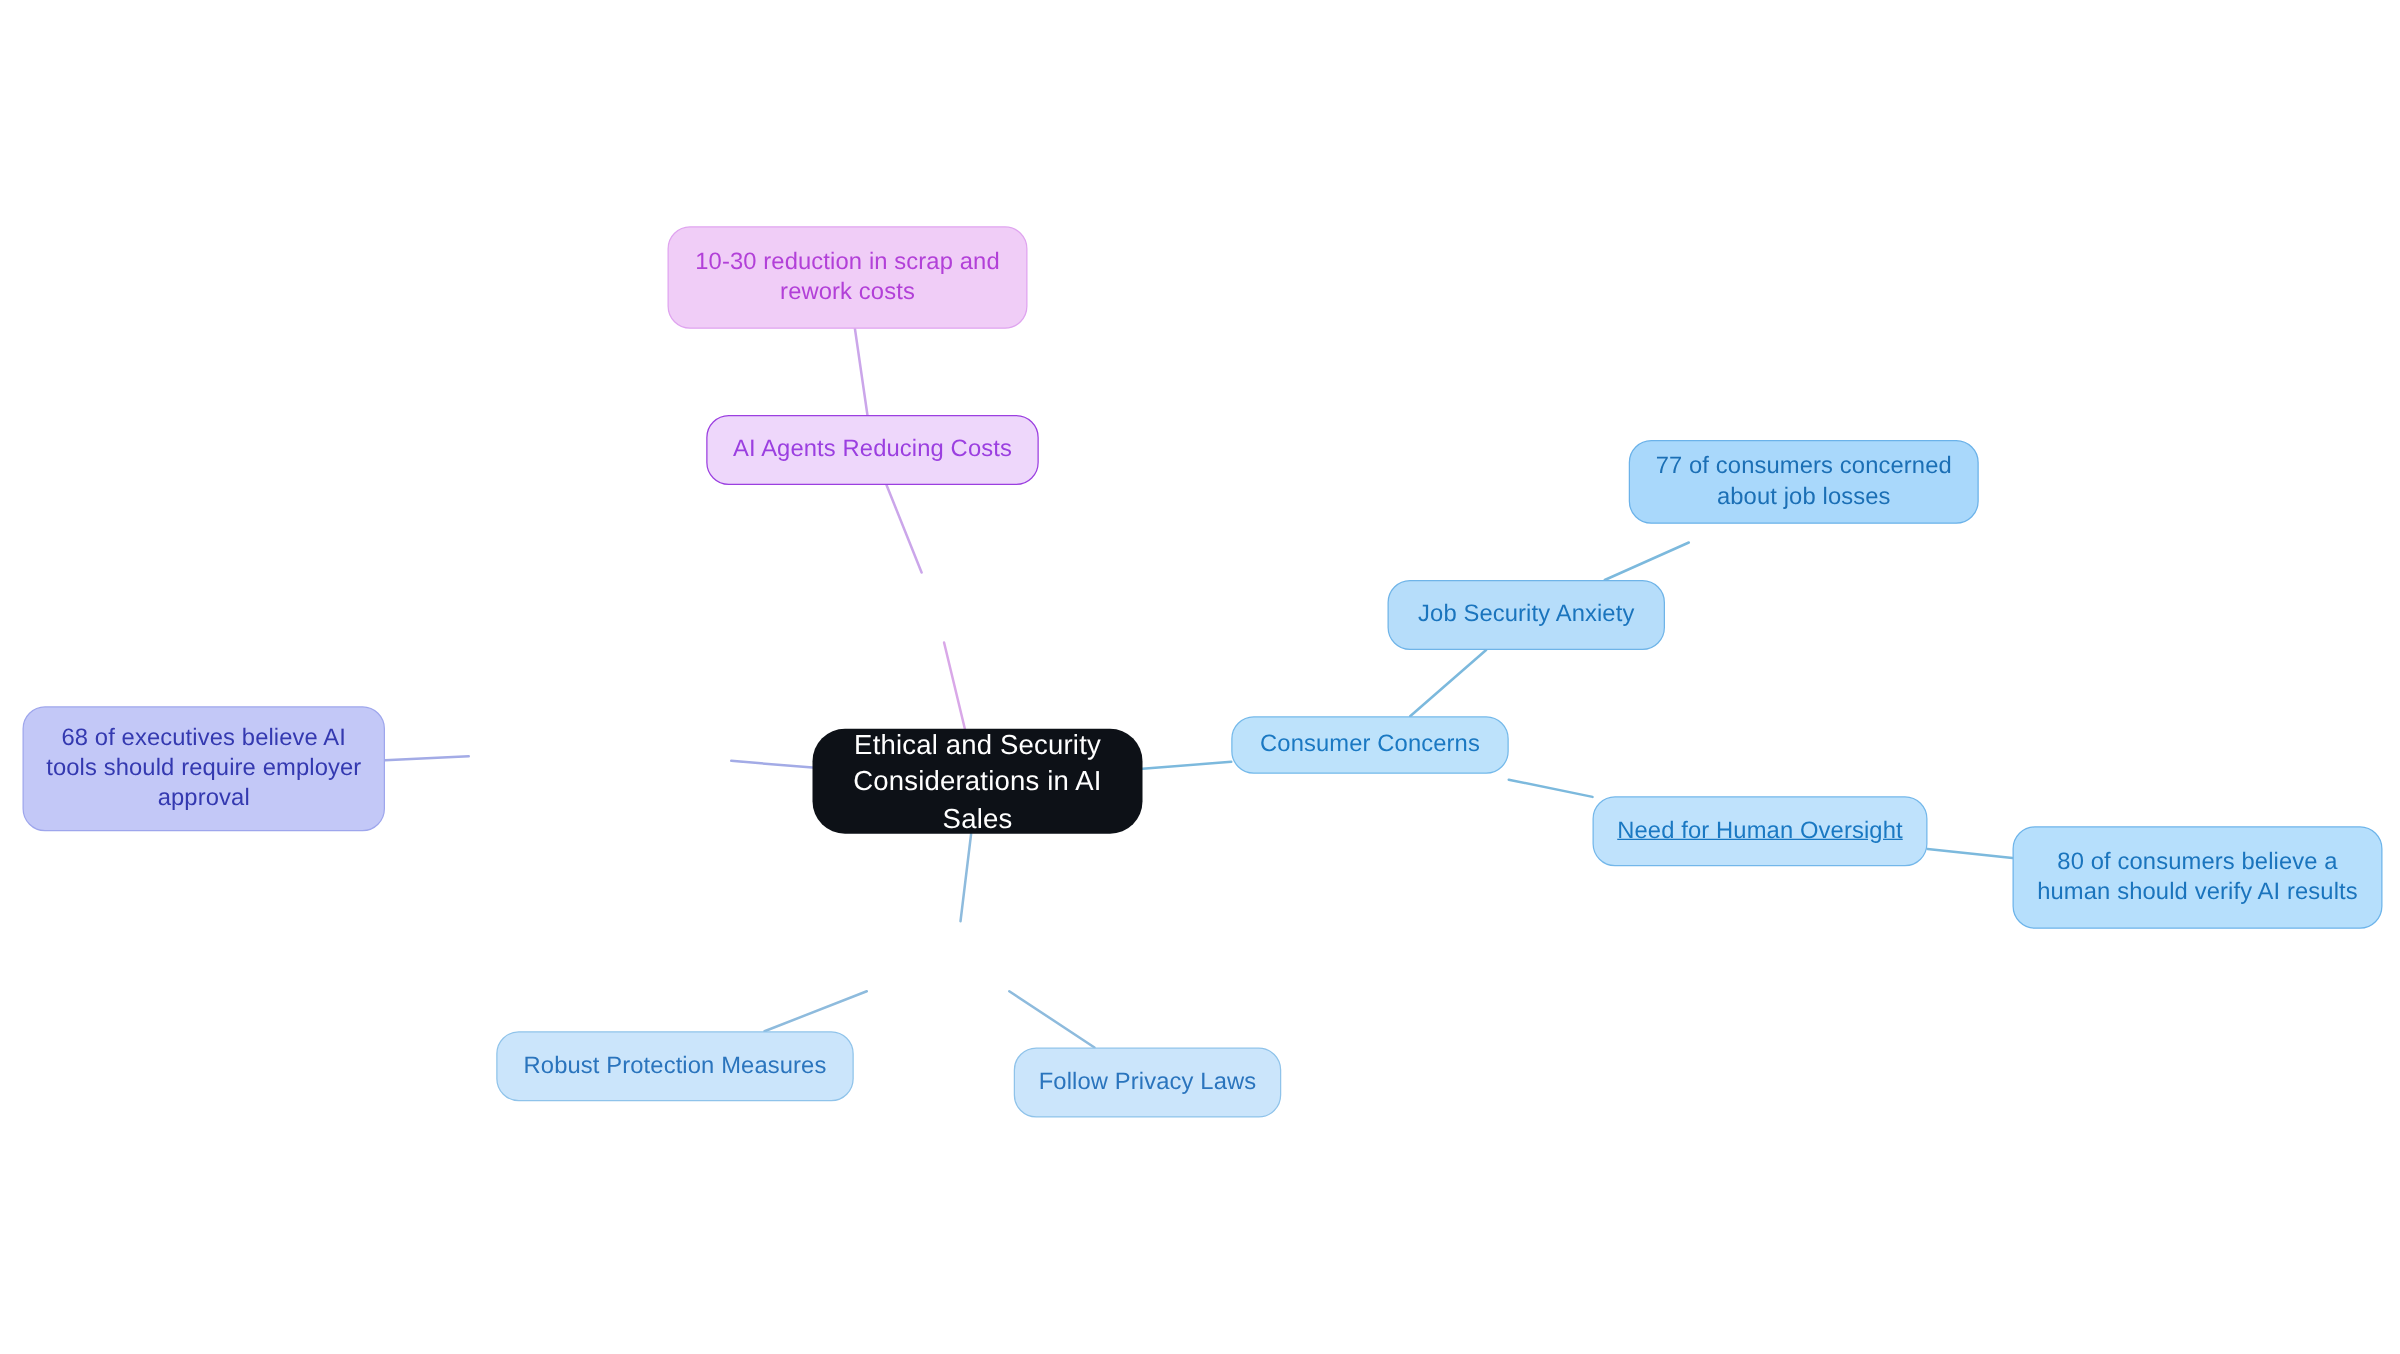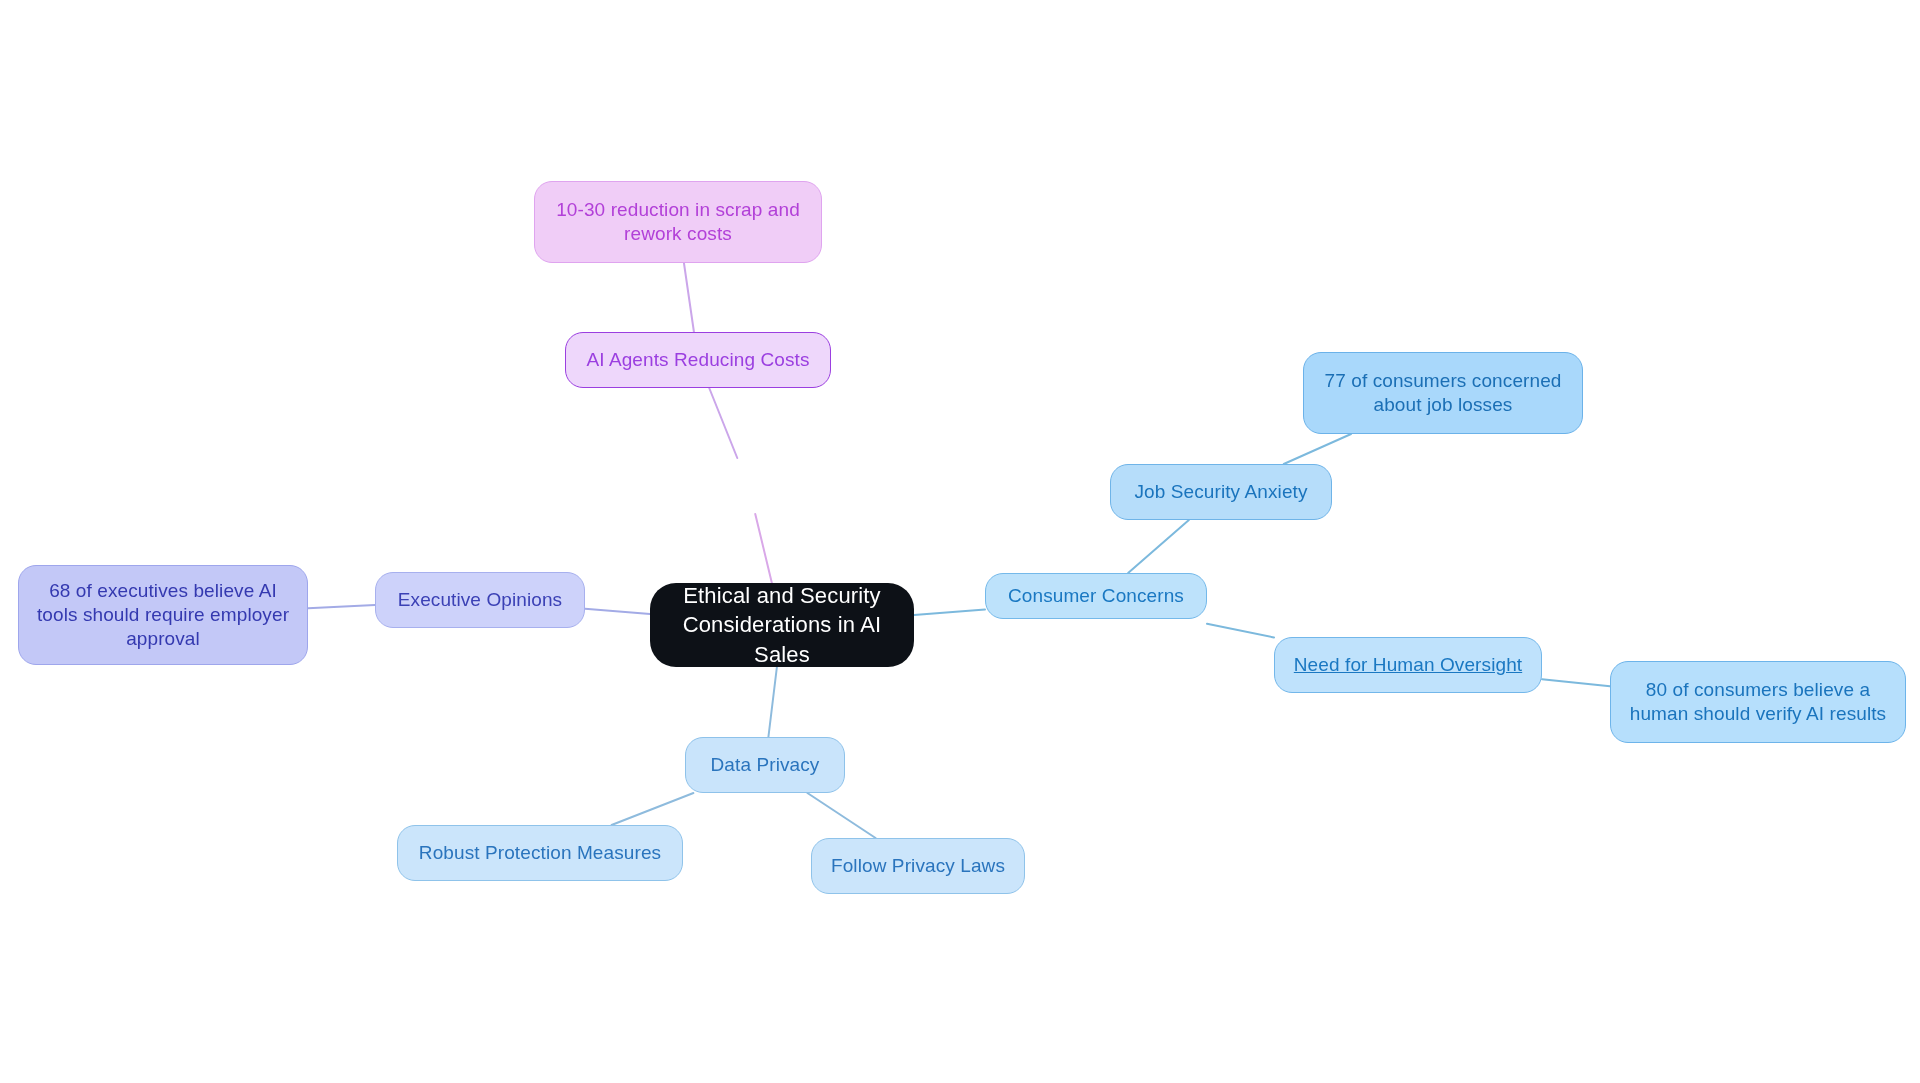--- a/index.html
+++ b/index.html
@@ -75,27 +75,25 @@
       <path d="M 1542 679.1657142857143 Q 1576 682.76 1610 686.3542857142858" fill="none" stroke="#7cb9dd" stroke-width="2" stroke-linecap="round"></path>
       <path d="M 776.9 667 Q 772.65 702 768.4 737" fill="none" stroke="#8ebbdd" stroke-width="2" stroke-linecap="round"></path>
       <path d="M 693.4090909090909 793 Q 652.5 809 611.5909090909091 825" fill="none" stroke="#8ebbdd" stroke-width="2" stroke-linecap="round"></path>
       <path d="M 807.4158415841584 793 Q 841.5 815.5 875.5841584158416 838" fill="none" stroke="#8ebbdd" stroke-width="2" stroke-linecap="round"></path>
     </svg>
 <div class="node root" style="left: 650px; top: 583px; width: 264px; height: 84px; background: rgb(13, 17, 23); color: rgb(255, 255, 255); border-color: transparent;"><span>Ethical and Security
 Considerations in AI Sales</span></div>
     <div class="node branch" style="left: 565px; top: 332px; width: 266px; height: 56px; background: rgb(238, 215, 251); color: rgb(155, 63, 224);"><span>AI Agents Reducing Costs</span></div>
     <div class="node leaf" style="left: 534px; top: 181px; width: 288px; height: 82px; background: rgb(240, 205, 247); color: rgb(178, 64, 216); border-color: rgb(223, 164, 239);"><span>10-30 reduction in scrap and
 rework costs</span></div>
-    <div class="node branch" style="left: 375px; top: 572px; width: 210px; height: 56px; background: rgb(205, 210, 250); color: rgb(59, 65, 181); border-color: rgb(167, 176, 238);"><span>Executive Opinions</span></div>
     <div class="node leaf" style="left: 18px; top: 565px; width: 290px; height: 100px; background: rgb(195, 200, 247); color: rgb(52, 57, 176); border-color: rgb(158, 166, 236);"><span>68 of executives believe AI
 tools should require employer
 approval</span></div>
     <div class="node branch" style="left: 985px; top: 573px; width: 222px; height: 46px; background: rgb(189, 226, 251); color: rgb(26, 120, 194); border-color: rgb(116, 185, 234);"><span>Consumer Concerns</span></div>
     <div class="node branch" style="left: 1110px; top: 464px; width: 222px; height: 56px; background: rgb(182, 221, 250); color: rgb(26, 116, 189); border-color: rgb(111, 180, 232); border-radius: 18px;"><span>Job Security Anxiety</span></div>
-    <div class="node leaf" style="left: 1303px; top: 352px; width: 280px; height: 82px; background: rgb(169, 216, 251); color: rgb(27, 111, 181); border-color: rgb(107, 178, 233);"><span>77 of consumers concerned
+    <div class="node leaf" style="left: 1303px; top: 352px; width: 280px; height: 67px; background: rgb(169, 216, 251); color: rgb(27, 111, 181); border-color: rgb(107, 178, 233);"><span>77 of consumers concerned
 about job losses</span></div>
     <div class="node branch" style="left: 1274px; top: 637px; width: 268px; height: 56px; background: rgb(191, 226, 252); color: rgb(26, 120, 194); border-color: rgb(115, 183, 234); text-decoration: underline;"><span>Need for Human Oversight</span></div>
     <div class="node leaf" style="left: 1610px; top: 661px; width: 296px; height: 82px; background: rgb(182, 223, 252); color: rgb(26, 116, 189); border-color: rgb(109, 180, 234);"><span>80 of consumers believe a
 human should verify AI results</span></div>
-    <div class="node branch" style="left: 685px; top: 737px; width: 160px; height: 56px; background: rgb(201, 228, 251); color: rgb(42, 116, 189); border-color: rgb(142, 194, 234);"><span>Data Privacy</span></div>
     <div class="node leaf" style="left: 811px; top: 838px; width: 214px; height: 56px; background: rgb(203, 229, 251); color: rgb(42, 116, 189); border-color: rgb(143, 195, 234);"><span>Follow Privacy Laws</span></div>
     <div class="node leaf" style="left: 397px; top: 825px; width: 286px; height: 56px; background: rgb(203, 229, 251); color: rgb(42, 116, 189); border-color: rgb(143, 195, 234);"><span>Robust Protection Measures</span></div>
   </div>
 
 </body></html>

